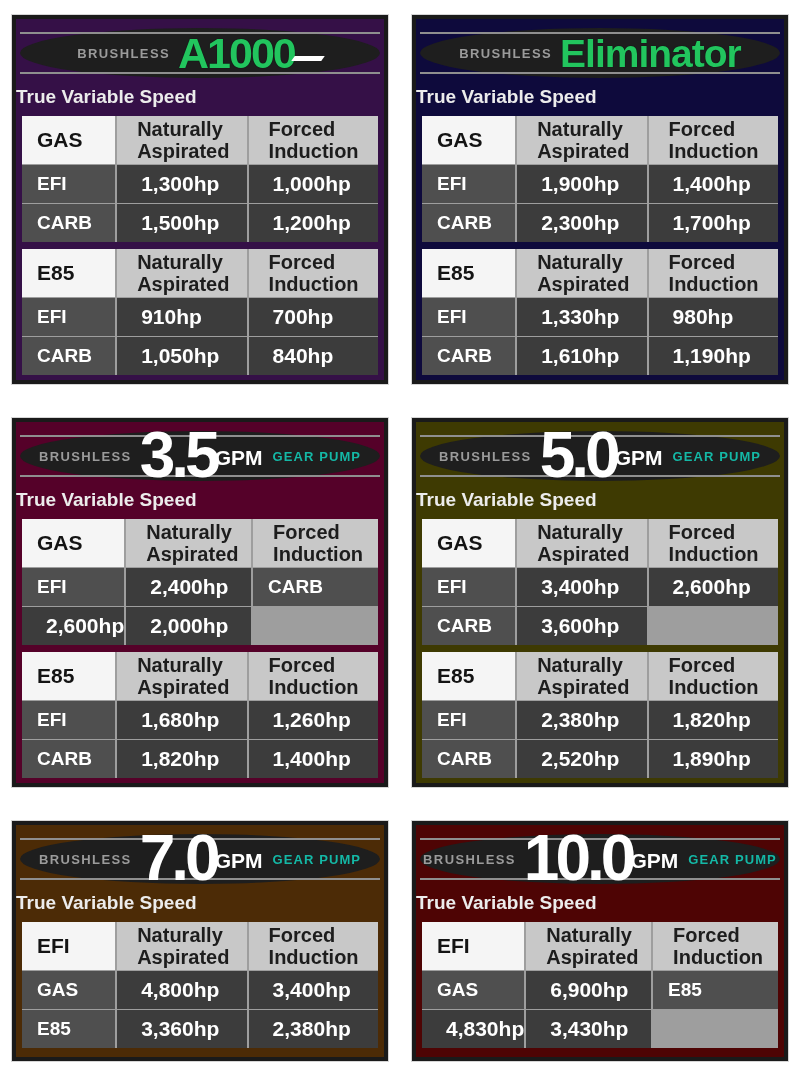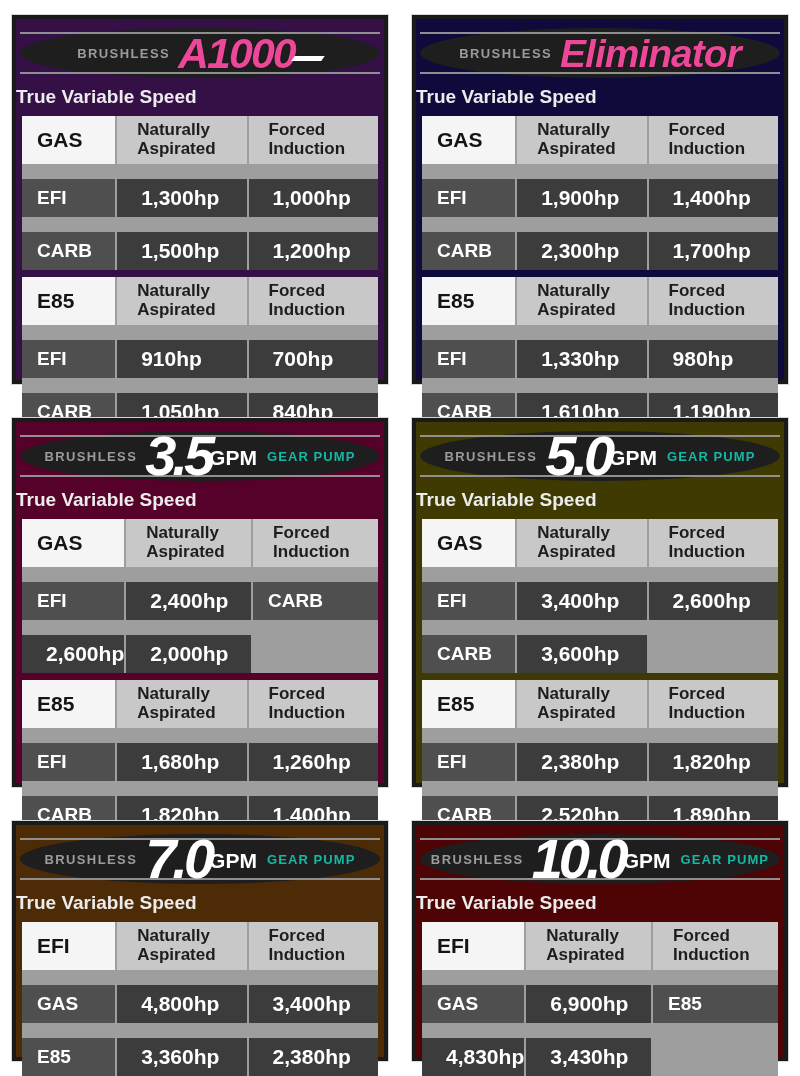--- a/index.html
+++ b/index.html
@@ -38,58 +38,58 @@
   .logo .rule.top { top: 9px; }
   .logo .rule.bot { bottom: 9px; }
   .logo .content {
     position: relative; height: 100%;
     display: flex; align-items: center; justify-content: center;
   }
   .brushless {
     color: #9b9b9b; font-size: 13px; letter-spacing: 1.4px; white-space: nowrap;
   }
   .brand-script {
-    color: #ec4899; font-size: 43px; font-style: italic;
+    color: #22c55e; font-size: 43px; 
     letter-spacing: -2px; line-height: 1; white-space: nowrap;
     margin-left: 8px; text-shadow: 0 0 1px #000;
   }
   .brand-script.smaller { font-size: 39px; letter-spacing: -1px; }
   .big-num {
-    color: #ffffff; font-size: 56px; letter-spacing: -4px; line-height: 0.9;
-    margin-left: 8px; white-space: nowrap; font-style: italic;
+    color: #ffffff; font-size: 64px; letter-spacing: -4px; line-height: 0.9;
+    margin-left: 8px; white-space: nowrap;
   }
   .gpm-unit { color: #ffffff; font-size: 21px; margin-left: -2px; margin-top: 4px; white-space: nowrap; }
   .gearpump { color: #14b8a6; font-size: 13px; letter-spacing: 1.1px; margin-left: 10px; white-space: nowrap; }
   .swoosh {
     display: inline-block; width: 30px; height: 5px; background: #ffffff;
     transform: skewX(-35deg); margin-left: -2px; margin-top: 10px;
   }
 
   
   .subtitle {
     text-align: left; color: #ececec; font-size: 19px;
     padding: 3px 0 8px 0; flex: none;
   }
 
   
   .tbl {
     margin: 0 6px;
     background: #9e9e9e;
     display: grid;
     grid-template-columns: 0.72fr 1fr 1fr;
-    gap: 15px 2px;
+    gap: 1px 2px;
     flex: none;
   }
   .tbl + .tbl { margin-top: 7px; }
   .th-fuel {
     background: #f5f5f5; color: #141414; font-size: 21px;
     display: flex; align-items: center; padding-left: 15px; height: 48px;
   }
   .th-col {
-    background: #c8c8c8; color: #1d1d1d; font-size: 17px; line-height: 1.1;
+    background: #c8c8c8; color: #1d1d1d; font-size: 20px; line-height: 1.1;
     display: flex; align-items: center; padding-left: 20px; padding-right: 1px;
     height: 48px;
   }
   .td-label {
     background: #4f4f4f; color: #ffffff; font-size: 19px;
     display: flex; align-items: center; padding-left: 15px; height: 38px;
   }
   .td-val {
     background: #3c3c3c; color: #ffffff; font-size: 21px;
     display: flex; align-items: center; padding-left: 24px; height: 38px;

